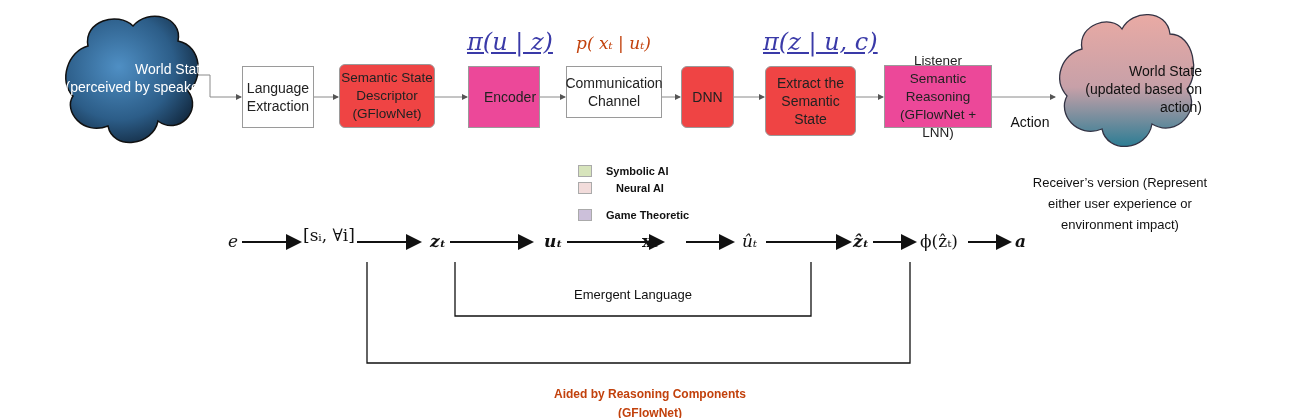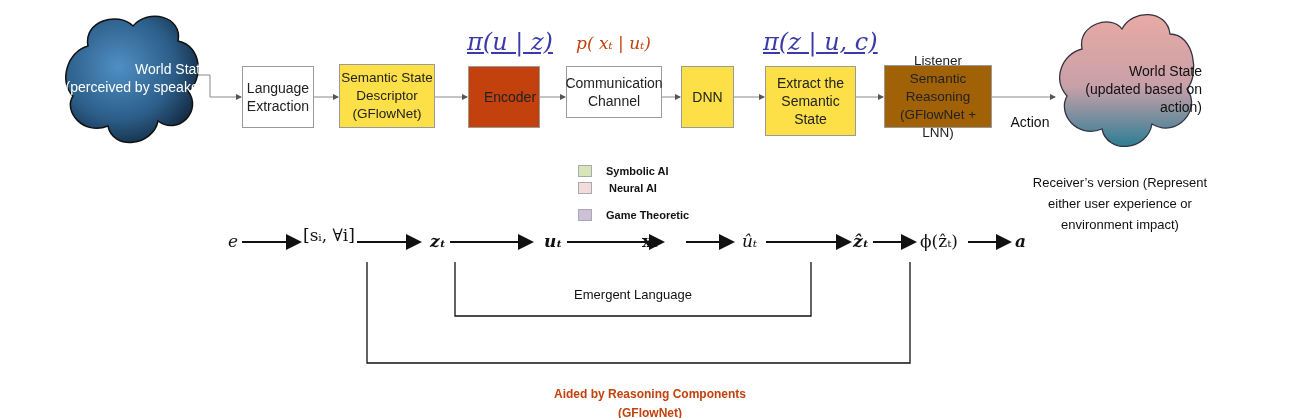--- a/index.html
+++ b/index.html
@@ -2,23 +2,23 @@
 <html><head>
 <meta charset="utf-8">
 <style>
   html, body { margin:0; padding:0; background:#ffffff; }
   body { width:1292px; height:418px; position:relative; overflow:hidden;
          font-family:"Liberation Sans", sans-serif; color:#111; }
   .box { position:absolute; border:1px solid #9a9a9a; box-sizing:border-box;
          display:flex; align-items:center; justify-content:center; text-align:center;
          font-size:14px; line-height:18px; color:#222; white-space:pre-line; }
   .white { background:#ffffff; }
-  .pink { background:#fde047; }
-  .purple { background:#c2410c;padding-left:12px; }
-  .green { background:#a16207; }
+  .pink { background:#ef4444;border-radius:6px; }
+  .purple { background:#ec4899;padding-left:12px; }
+  .green { background:#ec4899; }
   .formula { position:absolute; font-family:"DejaVu Serif", serif; font-style:italic; white-space:nowrap; }
   .blue { color:#3a3aa8; font-size:24px;text-decoration:underline; }
   .black { color:#c2410c; font-size:17px; }
   .cloud-text { position:absolute; text-align:right; font-size:14px; line-height:18px; white-space:pre-line; }
   .legend-item { position:absolute; display:flex; align-items:center; font-size:11px; font-weight:bold; }
   .swatch { width:12px; height:10px; border:1px solid #aaa; margin-right:14px; }
   .math { position:absolute; font-family:"DejaVu Serif", serif; font-size:17px; white-space:nowrap; }
   .label { position:absolute; text-align:center; white-space:pre-line; font-size:13px; line-height:19px; }
   svg.overlay { position:absolute; left:0; top:0; }
 </style>
@@ -109,21 +109,21 @@
 <div class="formula blue" style="left:763px;top:28px">π(z | u, c)</div>
 
 <div class="label" style="left:1005px;top:113px;width:50px;font-size:14px">Action</div>
 
 <div class="legend-item" style="left:578px;top:165px">
   <span class="swatch" style="background:#d7e4bc"></span>
   <span>Symbolic AI</span>
 </div>
 <div class="legend-item" style="left:578px;top:182px">
   <span class="swatch" style="background:#f2dcdb"></span>
-  <span style="margin-left:3px">Neural AI</span>
+  <span style="margin-left:10px">Neural AI</span>
 </div>
 <div class="legend-item" style="left:578px;top:209px">
   <span class="swatch" style="background:#ccc0da"></span>
   <span>Game Theoretic</span>
 </div>
 
 <div class="label" style="left:1025px;top:172px;width:190px;font-size:13px;line-height:21px">Receiver’s version (Represent
 either user experience or
 environment impact)</div>
 

